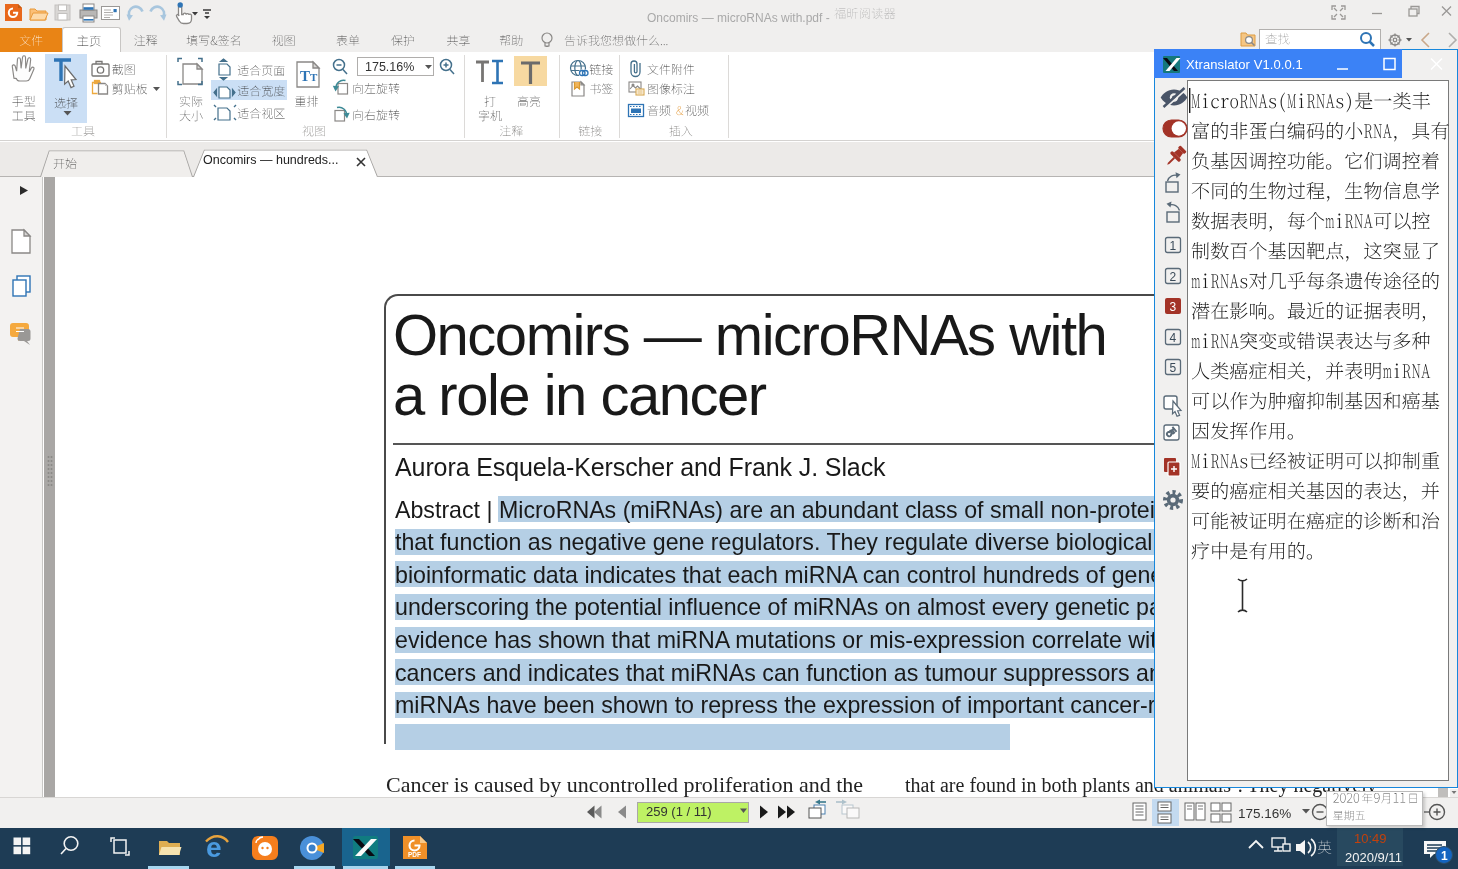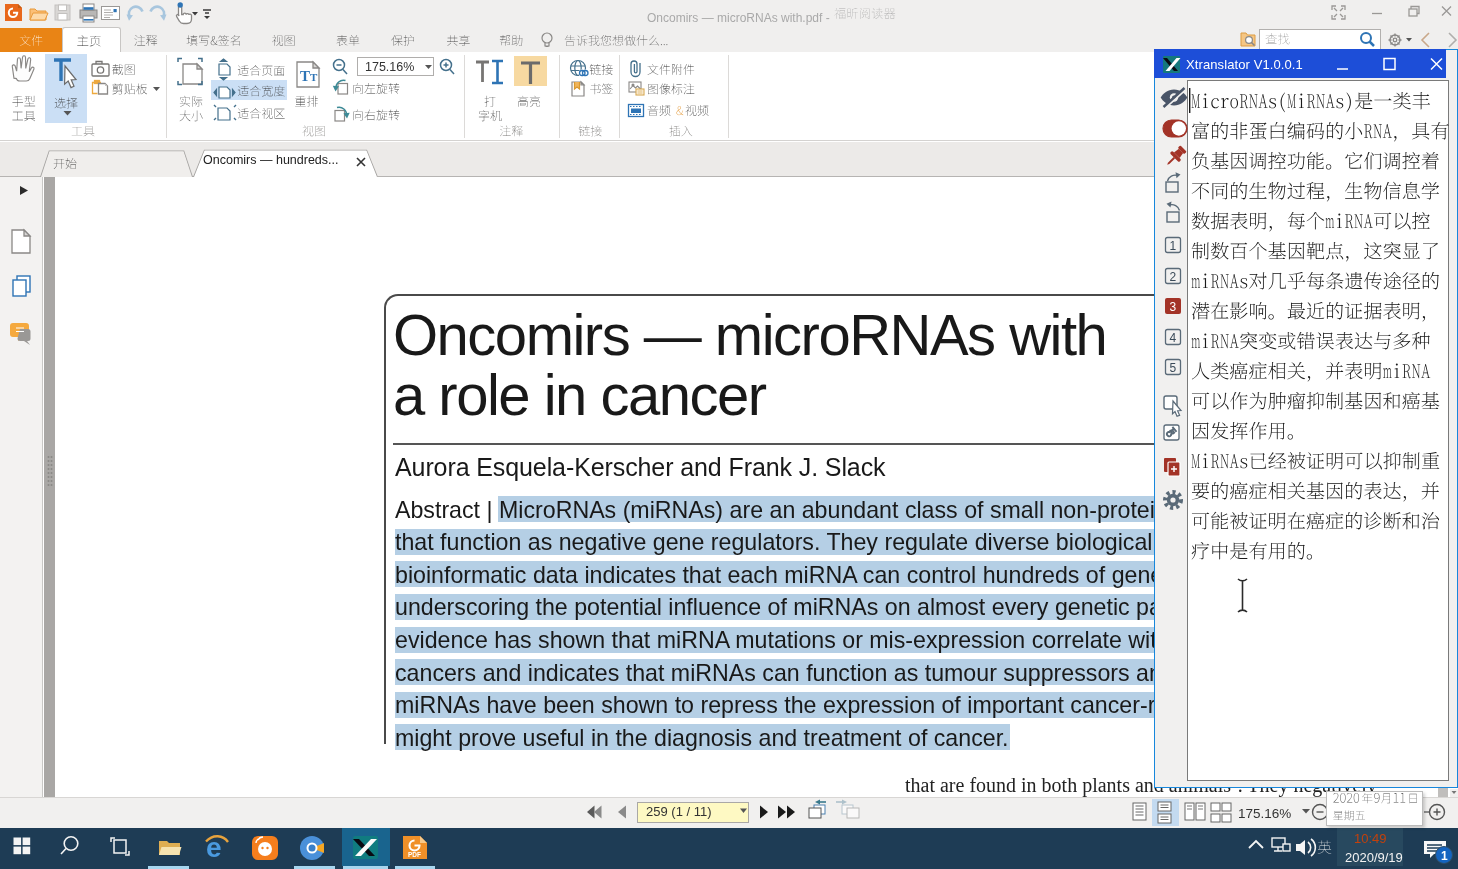--- a/index.html
+++ b/index.html
@@ -33,21 +33,21 @@
 .serifline{position:absolute;font-size:22px;color:#222;font-family:"Liberation Serif",serif;white-space:nowrap}
 
 #statusbar{position:absolute;left:0;top:797px;width:1458px;height:31px;background:#f1f0ef;border-top:1px solid #d8d6d4}
 
 #taskbar{position:absolute;left:0;top:828px;width:1458px;height:41px;background:#1e3c55}
 #xtile{position:absolute;left:342px;top:828px;width:48px;height:38px;background:#19648e}
 .tbu{position:absolute;top:866px;height:3px;background:#a7d6ef}
 #clockbox{position:absolute;left:1337px;top:828px;width:66px;height:38px;background:#28495f;color:#f2f2f2;font-size:13px;text-align:center}
 
 #xwin{position:absolute;left:1154px;top:49px;width:304px;height:739px;background:#f1f0ef;border:1px solid #1787dc}
-#xtitle{position:absolute;left:1154px;top:49px;width:292px;height:29px;background:#1d4ed8}
+#xtitle{position:absolute;left:1154px;top:49px;width:248px;height:29px;background:#3b82f6}
 #xtitle span{position:absolute;left:32px;top:7.5px;font-size:13px;color:#fff;letter-spacing:.1px}
 #xtext{position:absolute;left:1187px;top:80px;width:262px;height:701px;background:#fff;border:1px solid #7a7a7a}
 
 #tooltip{position:absolute;left:1326px;top:791px;width:97px;height:35px;background:#fff;border:1px solid #bbb;box-shadow:2px 2px 3px rgba(0,0,0,.18);z-index:20}
 .ic{position:absolute}
 .txt{position:absolute;white-space:nowrap}
 </style></head><body>
 <div id="stage">
 
   <div id="titlebar"></div>
@@ -298,26 +298,26 @@
 <div class="abst" style="top:384.7px">bioinformatic data indicates that each miRNA can control hundreds of gene targets,</div>
 <div class="hl" style="left:340px;top:417.0px;width:1118px"></div>
 <div class="abst" style="top:417.3px">underscoring the potential influence of miRNAs on almost every genetic pathway. Recent</div>
 <div class="hl" style="left:340px;top:449.6px;width:1118px"></div>
 <div class="abst" style="top:449.9px">evidence has shown that miRNA mutations or mis-expression correlate with various human</div>
 <div class="hl" style="left:340px;top:482.2px;width:1118px"></div>
 <div class="abst" style="top:482.5px">cancers and indicates that miRNAs can function as tumour suppressors and oncogenes.</div>
 <div class="hl" style="left:340px;top:514.8px;width:1118px"></div>
 <div class="abst" style="top:515.1px">miRNAs have been shown to repress the expression of important cancer-related genes and</div>
 <div class="hl" style="left:340px;top:547.4px;width:615px"></div>
-<div class="abst" style="top:547.7px">might prove useful in the diagnosis and treatment of cancer.</div>
+<div class="serifline" style="left:331px;top:594.9px">Cancer is caused by uncontrolled proliferation and the</div>
 <div class="serifline" style="left:850px;top:596.7px;font-size:20px">that are found in both plants and animals’. They negatively</div>
   </div>
 
   <div id="statusbar"></div>
-  <div class="txt" style="left:637px;top:802px;width:112px;height:21px;background:#fef9c3;border:1px solid #aaa8a6;font-size:13px;color:#333;padding:1px 0 0 8px">259 (1 / 11)</div>
+  <div class="txt" style="left:637px;top:802px;width:112px;height:21px;background:#bef264;border:1px solid #aaa8a6;font-size:13px;color:#333;padding:1px 0 0 8px">259 (1 / 11)</div>
   <svg class="ic" id="statusicons" style="left:580px;top:797px" width="878" height="31" viewBox="0 0 878 31">
 <g fill="#5a5a5a">
 <path d="M14.5 8.5l-7.5 6.5 7.5 6.5z"></path>
         <path d="M21.5 8.5l-7.5 6.5 7.5 6.5z" fill="#8a8a8a"></path>
 <path d="M46 8.5l-8 6.5 8 6.5z" fill="#8a8a8a"></path>
 <path d="M180 8.5l8 6.5-8 6.5z" fill="#1a1a1a"></path>
 <path d="M198 8.5l8 6.5-8 6.5z" fill="#1a1a1a"></path>
         <path d="M207 8.5l8 6.5-8 6.5z" fill="#1a1a1a"></path>
 </g>
 <g>
@@ -369,21 +369,21 @@
   <div class="txt" style="left:1238px;top:806px;font-size:13.5px;color:#333">175.16%</div>
 
   <div id="taskbar"></div>
   <div id="xtile"></div>
   <div class="tbu" style="left:148px;width:41px"></div>
   <div class="tbu" style="left:294px;width:41px"></div>
   <div class="tbu" style="left:343px;width:45px"></div>
   <div class="tbu" style="left:395px;width:40px"></div>
   <div id="clockbox"></div>
   <div class="txt" style="left:1354px;top:831px;font-size:13px;color:#c2410c">10:49</div>
-  <div class="txt" style="left:1345px;top:850px;font-size:13px;color:#f2f2f2">2020/9/19</div>
+  <div class="txt" style="left:1345px;top:850px;font-size:13px;color:#f2f2f2">2020/9/11</div>
   <svg class="ic" id="taskicons" style="left:0;top:828px" width="1458" height="41" viewBox="0 0 1458 41">
 <g fill="#f4f4f4">
 <rect x="13.5" y="9.5" width="7.6" height="7.6"></rect>
         <rect x="22.6" y="9.5" width="7.6" height="7.6"></rect>
         <rect x="13.5" y="18.6" width="7.6" height="7.6"></rect>
         <rect x="22.6" y="18.6" width="7.6" height="7.6"></rect>
 </g>
 <g stroke="#f4f4f4" fill="none" stroke-width="1.6">
         <circle cx="71" cy="15.5" r="6.8"></circle>
         <path d="M66 20.5l-5 5.5"></path>

